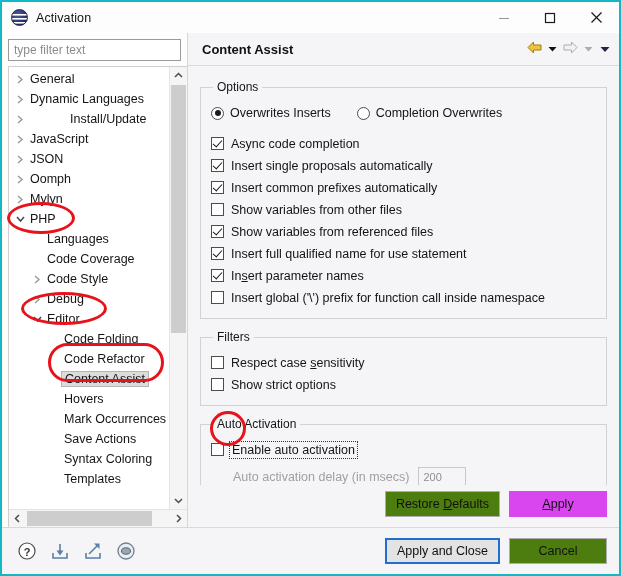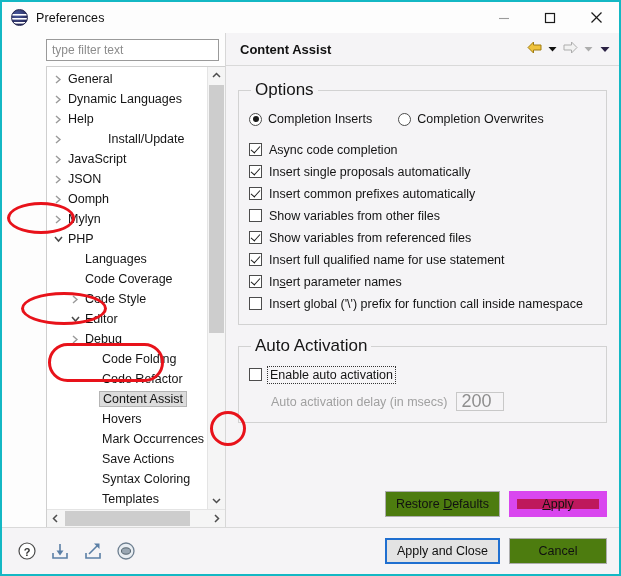--- a/index.html
+++ b/index.html
@@ -41,21 +41,21 @@
   }
   #title-text{font-size:12.5px;color:#111;letter-spacing:.1px;}
   #winbtns{position:absolute;right:0;top:0;height:31px;display:flex;}
   .winbtn{
     width:46px;height:31px;display:flex;align-items:center;justify-content:center;
     color:#222;font-size:13px;line-height:1;
   }
   .winbtn svg{display:block;}
 
   
-  #body{flex:1 1 auto;display:flex;min-height:0;position:relative;margin-left:38px;}
+  #body{flex:1 1 auto;display:flex;min-height:0;position:relative;}
 
   
   #left{
     width:185px;flex:0 0 185px;
     display:flex;flex-direction:column;
     background:#fdfdfd;
     padding:0;
     box-sizing:border-box;
   }
   #filter-wrap{padding:6px 6px 5px 6px;}
@@ -147,21 +147,21 @@
     padding:14px 12px 0 12px;
     overflow:hidden;
   }
 
   fieldset.grp{
     border:1px solid #d2d2d2;
     margin:0 0 11px 0;
     padding:7px 10px 9px 10px;
   }
   fieldset.grp legend{
-    font-size:17px;color:#151515;padding:0 4px;margin-left:2px;
+    font-size:12px;color:#151515;padding:0 4px;margin-left:2px;
   }
   .row{display:flex;align-items:center;height:21px;margin:1px 0;}
   .row.tall{height:22px;}
 
   .cb{
     width:13px;height:13px;flex:0 0 13px;
     border:1px solid #4c4c4c;background:#fff;
     box-sizing:border-box;margin-right:7px;
     position:relative;
   }
@@ -180,38 +180,38 @@
     border-radius:50%;background:#1b1b1b;
   }
   .lab{font-size:12.5px;color:#141414;white-space:nowrap;}
   .lab.dim{color:#a0a0a0;}
   .lab u{text-decoration:underline;}
   .focusbox{outline:1px dotted #333;outline-offset:1px;padding:0 1px;}
   .spacer{width:26px;flex:0 0 26px;}
   #delay-input{
     width:48px;height:19px;box-sizing:border-box;
     border:1px solid #c8c8c8;background:#f5f4f6;color:#8e8e8e;
-    font-family:"Liberation Sans", sans-serif;font-size:18px;
+    font-family:"Liberation Sans", sans-serif;font-size:11px;
     padding:0 4px;margin-left:9px;outline:none;
   }
 
   
   #btnrow{
     flex:0 0 auto;
     display:flex;justify-content:flex-end;align-items:center;
     gap:9px;padding:6px 12px 10px 12px;
   }
   .btn{
     min-width:98px;height:26px;
     border:1px solid #adadad;background:#4d7c0f;
     font-family:"Liberation Sans", sans-serif;font-size:12.5px;color:#111;
     display:flex;align-items:center;justify-content:center;
     padding:0 10px;box-sizing:border-box;cursor:default;
   }
-  .btn.primary{background:#be185d;border:8px solid #d946ef;}
+  .btn.primary{background:#d946ef;border:6px solid #d946ef;}
   .btn.focus{background:#e3e3e3;border:2px solid #1f6fd0;}
   .btn u{text-decoration:underline;}
 
   #footer{
     flex:0 0 47px;height:47px;
     border-top:1px solid #d9d9d9;
     background:#f5f4f6;
     display:flex;align-items:center;
     padding:0 12px 0 14px;
     box-sizing:border-box;
@@ -224,21 +224,21 @@
   .anno{position:absolute;border:3px solid #e8121a;border-radius:50%;pointer-events:none;z-index:50;}
   .anno.rect{border-radius:22px;}
 </style>
 </head>
 <body>
 
 <div id="window">
 
   <div id="titlebar">
     <div id="app-icon"></div>
-    <span id="title-text">Preferences</span>
+    <span id="title-text">Activation</span>
     <div id="winbtns">
       <div class="winbtn">
         <svg width="12" height="12" viewBox="0 0 12 12">
             <line x1="1" y1="6.5" x2="11" y2="6.5" stroke="#9b9b9b" stroke-width="1.1"></line>
           </svg>
       </div>
       <div class="winbtn">
         <svg width="12" height="12" viewBox="0 0 12 12">
             <rect x="1.5" y="1.5" width="9" height="9" fill="none" stroke="#1a1a1a" stroke-width="1.2"></rect>
           </svg>
@@ -271,28 +271,20 @@
                 <span class="lbl">General</span>
               </div>
               <div class="tnode" style="padding-left: 4px;">
                 <span class="arrow">
                   <svg width="8" height="9" viewBox="0 0 8 9">
                     <polyline points="2,1 6,4.5 2,8" fill="none" stroke="#9a9a9a" stroke-width="1.4"></polyline>
                   </svg>
                 </span>
                 <span class="lbl">Dynamic Languages</span>
               </div>
-              <div class="tnode" style="padding-left: 4px;">
-                <span class="arrow">
-                  <svg width="8" height="9" viewBox="0 0 8 9">
-                    <polyline points="2,1 6,4.5 2,8" fill="none" stroke="#9a9a9a" stroke-width="1.4"></polyline>
-                  </svg>
-                </span>
-                <span class="lbl">Help</span>
-              </div>
               <div class="tnode" style="padding-left: 4px; gap: 40px;">
                 <span class="arrow">
                   <svg width="8" height="9" viewBox="0 0 8 9">
                     <polyline points="2,1 6,4.5 2,8" fill="none" stroke="#9a9a9a" stroke-width="1.4"></polyline>
                   </svg>
                 </span>
                 <span class="lbl">Install/Update</span>
               </div>
               <div class="tnode" style="padding-left: 4px;">
                 <span class="arrow">
@@ -342,36 +334,36 @@
                 <span class="arrow"></span>
                 <span class="lbl">Code Coverage</span>
               </div>
               <div class="tnode" style="padding-left: 21px;">
                 <span class="arrow">
                   <svg width="8" height="9" viewBox="0 0 8 9">
                     <polyline points="2,1 6,4.5 2,8" fill="none" stroke="#9a9a9a" stroke-width="1.4"></polyline>
                   </svg>
                 </span>
                 <span class="lbl">Code Style</span>
+              </div>
+              <div class="tnode" style="padding-left: 21px;">
+                <span class="arrow">
+                  <svg width="8" height="9" viewBox="0 0 8 9">
+                    <polyline points="2,1 6,4.5 2,8" fill="none" stroke="#9a9a9a" stroke-width="1.4"></polyline>
+                  </svg>
+                </span>
+                <span class="lbl">Debug</span>
               </div>
               <div class="tnode" style="padding-left: 21px;">
                 <span class="arrow open">
                   <svg width="9" height="8" viewBox="0 0 9 8">
                     <polyline points="1,2 4.5,6 8,2" fill="none" stroke="#4a4a4a" stroke-width="1.5"></polyline>
                   </svg>
                 </span>
                 <span class="lbl">Editor</span>
-              </div>
-              <div class="tnode" style="padding-left: 21px;">
-                <span class="arrow">
-                  <svg width="8" height="9" viewBox="0 0 8 9">
-                    <polyline points="2,1 6,4.5 2,8" fill="none" stroke="#9a9a9a" stroke-width="1.4"></polyline>
-                  </svg>
-                </span>
-                <span class="lbl">Debug</span>
               </div>
               <div class="tnode" style="padding-left: 38px;">
                 <span class="arrow"></span>
                 <span class="lbl">Code Folding</span>
               </div>
               <div class="tnode" style="padding-left: 38px;">
                 <span class="arrow"></span>
                 <span class="lbl">Code Refactor</span>
               </div>
               <div class="tnode sel" style="padding-left: 38px;">
@@ -460,21 +452,21 @@
           </span>
         </div>
       </div>
 
       <div id="right-content">
 
         <fieldset class="grp">
           <legend>Options</legend>
           <div class="row tall">
             <span class="rb on"></span>
-            <span class="lab">Completion Inserts</span>
+            <span class="lab">Overwrites Inserts</span>
             <span class="spacer"></span>
             <span class="rb"></span>
             <span class="lab">Completion Overwrites</span>
           </div>
           <div style="height:7px;"></div>
           <div id="options-checks">
               <div class="row">
                 <span class="cb on"></span>
                 <span class="lab">Async code completion</span>
               </div>
@@ -502,20 +494,33 @@
                 <span class="cb on"></span>
                 <span class="lab">In<u>s</u>ert parameter names</span>
               </div>
               <div class="row">
                 <span class="cb"></span>
                 <span class="lab">Insert global ('\') prefix for function call inside namespace</span>
               </div>
             </div>
         </fieldset>
 
+        <fieldset class="grp">
+          <legend>Filters</legend>
+          <div id="filters-checks">
+              <div class="row">
+                <span class="cb"></span>
+                <span class="lab">Respect case <u>s</u>ensitivity</span>
+              </div>
+              <div class="row">
+                <span class="cb"></span>
+                <span class="lab">Show strict options</span>
+              </div>
+            </div>
+        </fieldset>
 
         <fieldset class="grp">
           <legend>Auto Activation</legend>
           <div class="row">
             <span class="cb" id="aa-cb"></span>
             <span class="lab focusbox">Enable auto activation</span>
           </div>
           <div class="row" style="margin-top:6px;padding-left:22px;">
             <span class="lab dim">Auto activation delay (in msecs)</span>
             <input id="delay-input" type="text" disabled="" value="200" style="">

